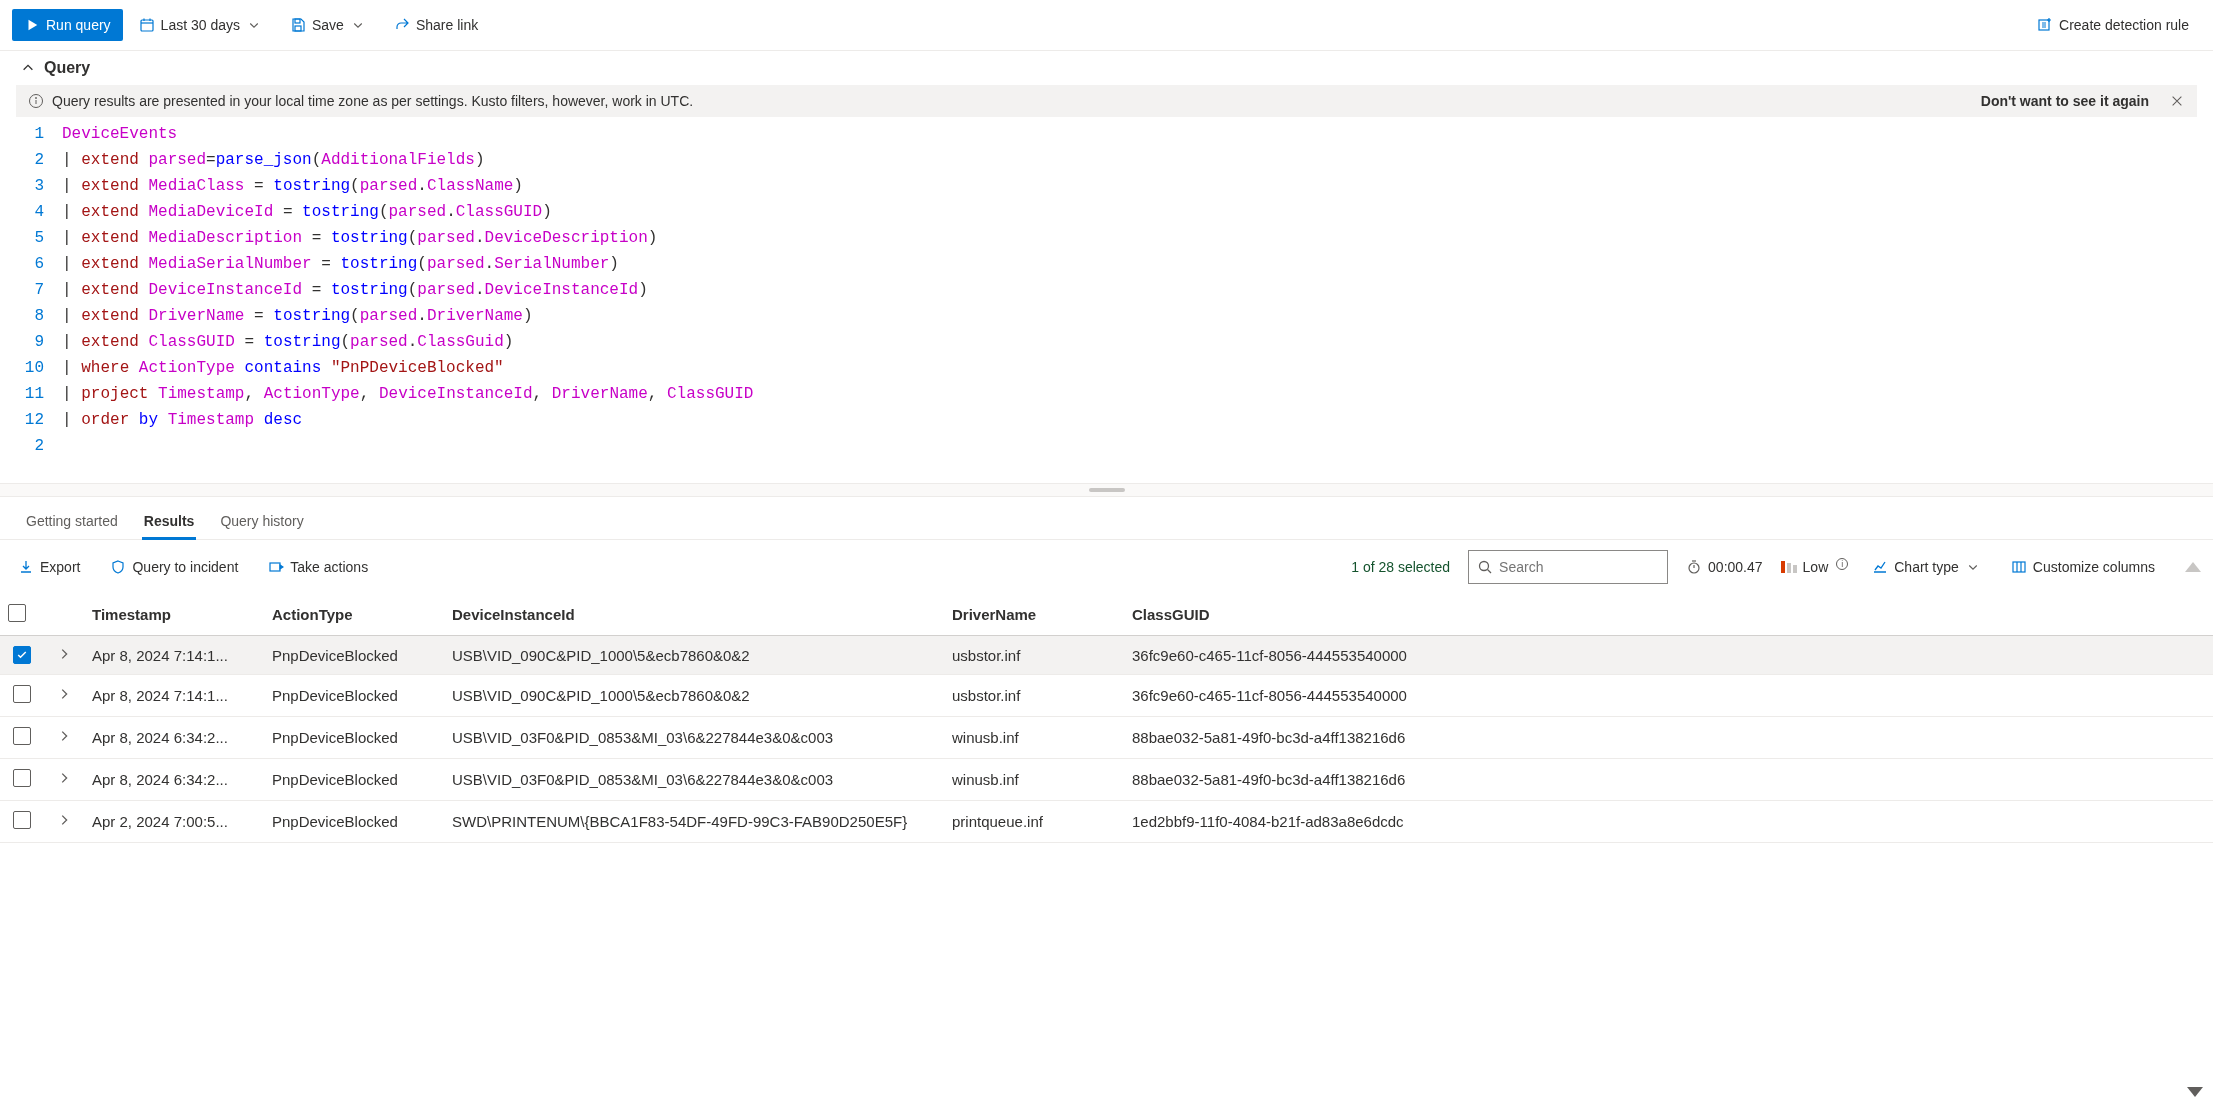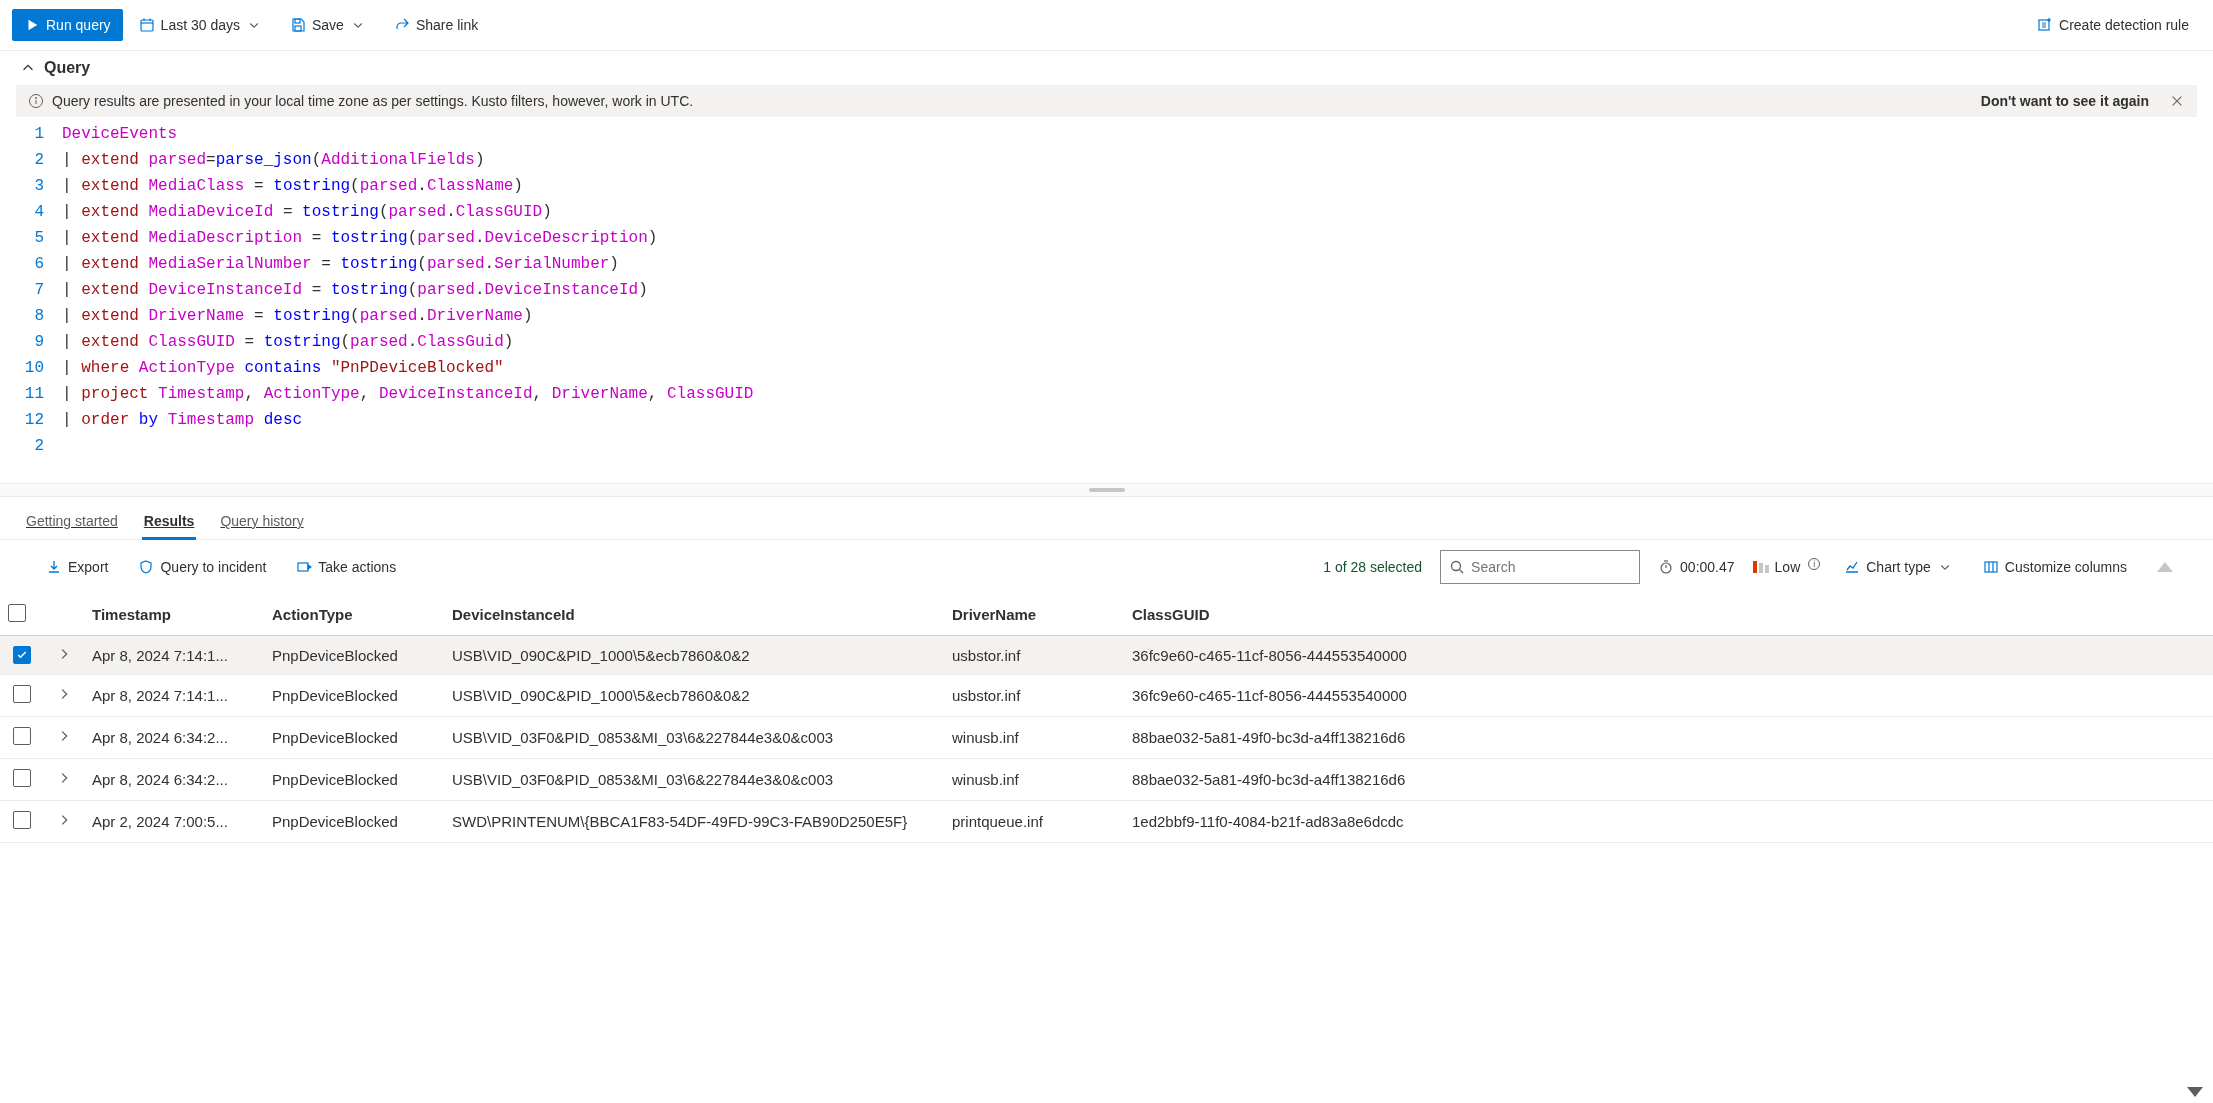--- a/index.html
+++ b/index.html
@@ -20,25 +20,25 @@
   .tk-ident { color: #0000ff; }
   .tk-pipe { color: #323130; }
   .tk-col { color: #a31515; }
   .tk-str { color: #a31515; }
   .tk-eq { color: #323130; }
   .tk-paren { color: #323130; }
   .tk-comma { color: #323130; }
   .tk-magenta { color: #c700c7; }
   .splitter { height: 14px; position: relative; border-top: 1px solid #edebe9; border-bottom: 1px solid #edebe9; background: #faf9f8; }
   .splitter::after { content: ""; position: absolute; left: 50%; top: 4px; width: 36px; height: 4px; background: #c8c6c4; transform: translateX(-50%); border-radius: 2px; }
-  .tabs { display: flex; gap: 22px; padding: 8px 24px 0 24px; border-bottom: 1px solid #edebe9; text-decoration: underline; }
+  .tabs { display: flex; gap: 22px; padding: 8px 24px 0 24px; border-bottom: 1px solid #edebe9; }
   .tab { padding: 8px 2px 10px 2px; cursor: pointer; color: #605e5c; position: relative; }
   .tab.active { color: #323130; font-weight: 600; }
   .tab.active::after { content: ""; position: absolute; left: 0; right: 0; bottom: -1px; height: 3px; background: #0078d4; }
-  .results-toolbar { display: flex; align-items: center; padding: 10px 40px; gap: 18px; flex-wrap: wrap; justify-content: flex-end; }
+  .results-toolbar { display: flex; align-items: center; padding: 10px 12px; gap: 18px; flex-wrap: wrap; justify-content: flex-end; }
   .results-toolbar .btn { padding: 0 6px; }
   .search-box { display: flex; align-items: center; border: 1px solid #8a8886; height: 34px; width: 200px; padding: 0 8px; gap: 6px; }
   .search-box input { border: none; outline: none; font-size: 14px; width: 100%; }
   .sel-text { color: #14532d; }
   .timer { display: flex; align-items: center; gap: 6px; }
   .bars { display: inline-flex; gap: 2px; align-items: flex-end; height: 12px;}
   .bar1 { width: 4px; height: 12px; background: #d83b01; }
   .bar2 { width: 4px; height: 10px; background: #c8c6c4; }
   .bar3 { width: 4px; height: 8px; background: #c8c6c4; }
   .table-wrap { overflow: auto; position: relative;}

